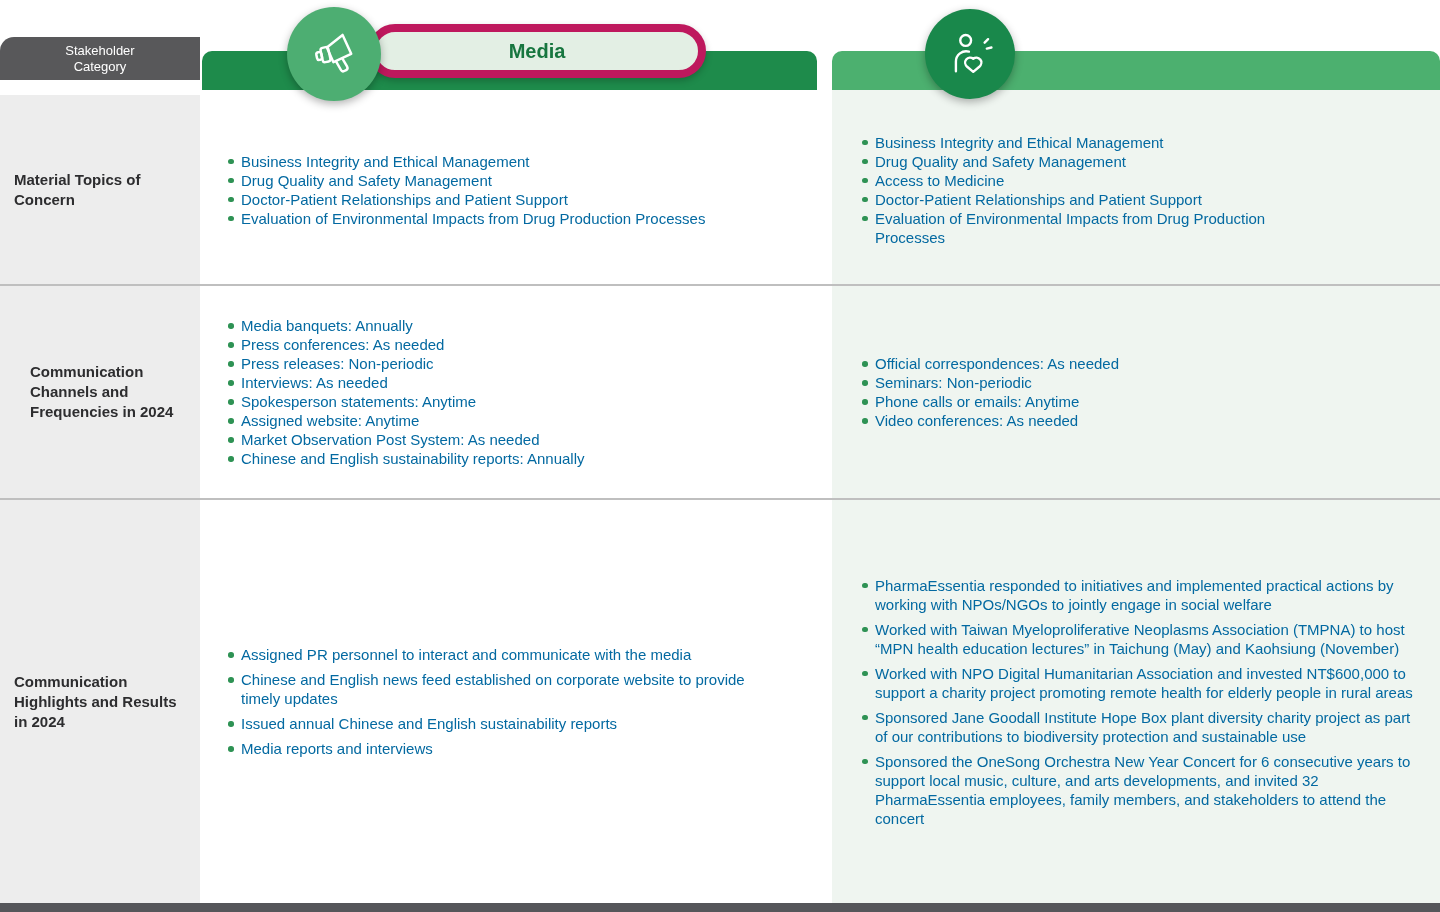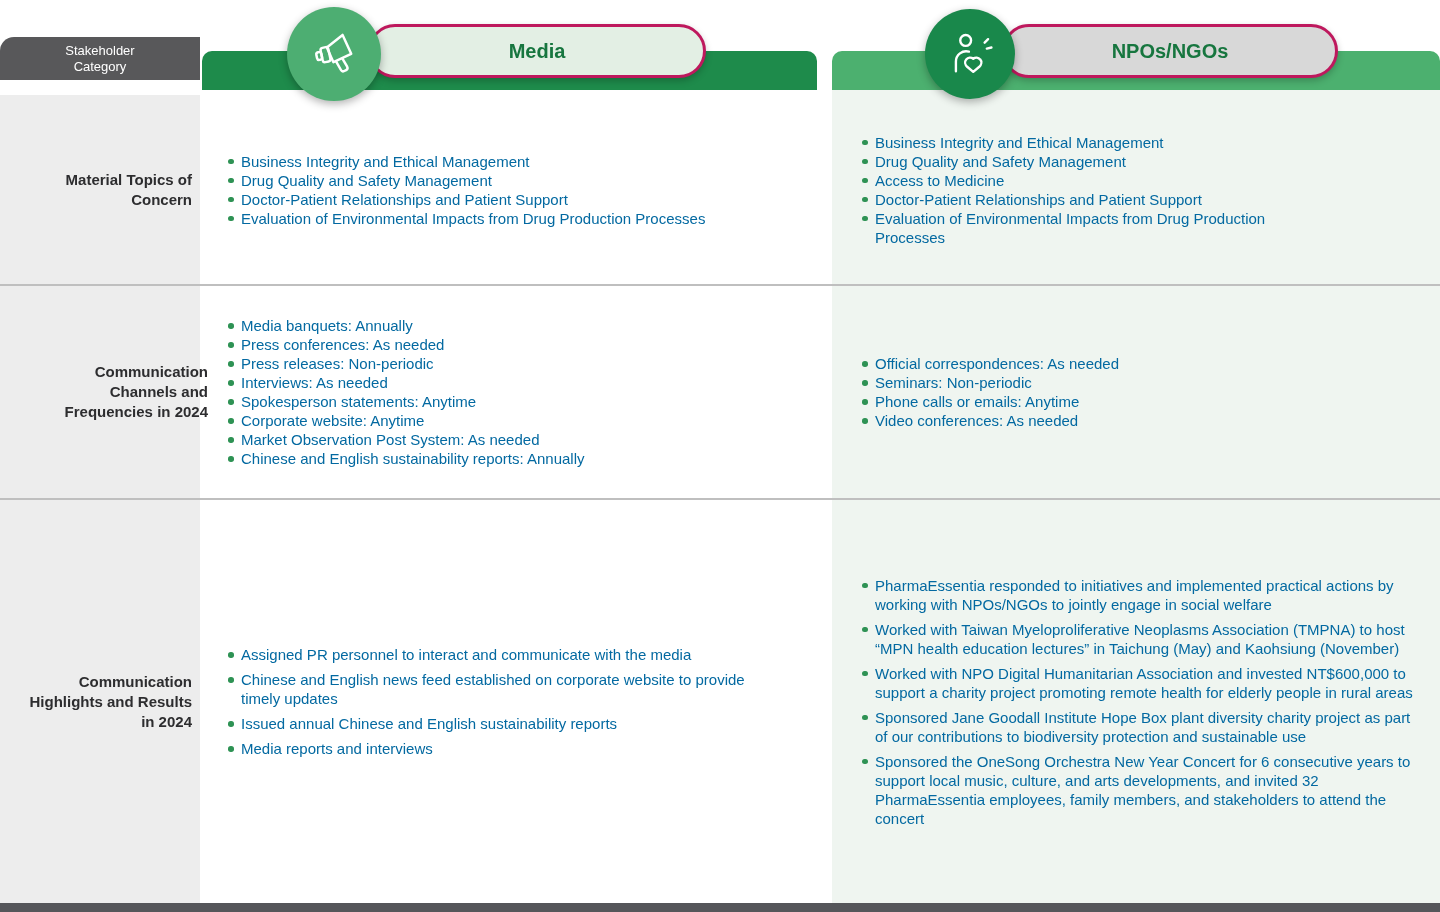--- a/index.html
+++ b/index.html
@@ -12,40 +12,40 @@
   .nposcol-bg  { position:absolute; left:832px; top:89px; width:608px; height:814px; background:#EFF5F0; z-index:1; }
 
   
   .corner-header { position:absolute; left:0; top:37px; width:200px; height:43px; background:#58585A;
                    border-radius:14px 0 0 0; color:#ffffff; display:flex; flex-direction:column;
                    align-items:center; justify-content:center; font-size:13px; line-height:16px; z-index:2; }
   .bar { position:absolute; top:51px; height:39px; border-radius:10px 10px 0 0; z-index:2; }
   .bar-media { left:202px; width:615px; background:#1E8B4B; }
   .bar-npos  { left:832px; width:608px; background:#4CB06F; }
 
-  .pill { position:absolute; top:24px; height:54px; border-radius:29px; border:3px solid #be185d;
+  .pill { position:absolute; top:24px; height:54px; border-radius:29px; border:8px solid #be185d;
           box-shadow:0 3px 7px rgba(0,0,0,.22); display:flex; align-items:center; justify-content:center;
           font-weight:bold; font-size:20px; color:#17763F; z-index:3; }
   .pill-media { left:368px; width:338px; background:#E3EFE4; }
   .pill-npos  { left:1002px; width:336px; background:#D8D8D8; }
 
   .badge { position:absolute; border-radius:50%; display:flex; align-items:center; justify-content:center;
            box-shadow:0 3px 8px rgba(0,0,0,.3); z-index:4; }
   .badge-media { left:287px; top:7px;  width:94px; height:94px; background:#4DAE72; }
   .badge-npos  { left:925px; top:9px;  width:90px; height:90px; background:#19884B; }
   .badge svg { display:block; }
 
   
   .divider { position:absolute; left:0; width:1440px; height:2px; background:#BFBFBF; z-index:5; }
   .d1 { top:284px; } .d2 { top:498px; }
   .bottom-bar { position:absolute; left:0; top:903px; width:1440px; height:9px; background:#55565A; z-index:5; }
 
   
-  .row-label { position:absolute; left:6px; width:200px; display:flex; align-items:center; justify-content:center;
-               text-align:right; font-weight:bold; color:#2D2D2F; font-size:15px; line-height:20px;
+  .row-label { position:absolute; left:0; width:200px; display:flex; align-items:center; justify-content:center;
+               text-align:left; font-weight:bold; color:#2D2D2F; font-size:15px; line-height:20px;
                padding:0 14px; z-index:2; }
   .rl1 { top:95px;  height:189px; }
   .rl2 { top:286px; height:212px;margin-left:16px; }
   .rl3 { top:500px; height:403px; }
 
   
   .cell { position:absolute; display:flex; align-items:center; z-index:2; }
   .cell-media { left:200px; width:617px; padding-left:28px; padding-right:30px; }
   .cell-npos  { left:832px; width:608px; padding-left:30px; padding-right:22px; }
   .cr1 { top:95px;  height:189px; }
@@ -70,23 +70,20 @@
 
   <div class="corner-header">
     <span>Stakeholder</span>
     <span>Category</span>
   </div>
   <div class="bar bar-media"></div>
   <div class="bar bar-npos"></div>
 
   <div class="pill pill-media">
     <span>Media</span>
-  </div>
-  <div class="pill pill-npos">
-    <span>NPOs/NGOs</span>
   </div>
 
   <div class="badge badge-media">
     <span>
       <svg width="54" height="54" viewBox="0 0 48 48" fill="none" stroke="#ffffff" stroke-width="2.2" stroke-linecap="round" stroke-linejoin="round">
         <g transform="rotate(-12 24 24)">
           <path d="M19 17 L35 9 L39 27 L22 31 Z"></path>
           <rect x="13" y="16.5" width="7" height="13" rx="2"></rect>
           <rect x="8.5" y="19.5" width="4.5" height="7" rx="2"></rect>
           <path d="M24.5 31 l2.6 8.2 a2.2 2.2 0 0 0 2.7 1.5 l1.8 -0.5 a2.2 2.2 0 0 0 1.5 -2.7 L30.5 29.5"></path>
@@ -132,21 +129,21 @@
     </ul>
   </div>
 
   <div class="cell cell-media cr2">
     <ul class="blist">
       <li>Media banquets: Annually</li>
       <li>Press conferences: As needed</li>
       <li>Press releases: Non-periodic</li>
       <li>Interviews: As needed</li>
       <li>Spokesperson statements: Anytime</li>
-      <li>Corporate website: Anytime</li>
+      <li>Assigned website: Anytime</li>
       <li>Market Observation Post System: As needed</li>
       <li>Chinese and English sustainability reports: Annually</li>
     </ul>
   </div>
   <div class="cell cell-npos cr2">
     <ul class="blist">
       <li>Official correspondences: As needed</li>
       <li>Seminars: Non-periodic</li>
       <li>Phone calls or emails: Anytime</li>
       <li>Video conferences: As needed</li>

